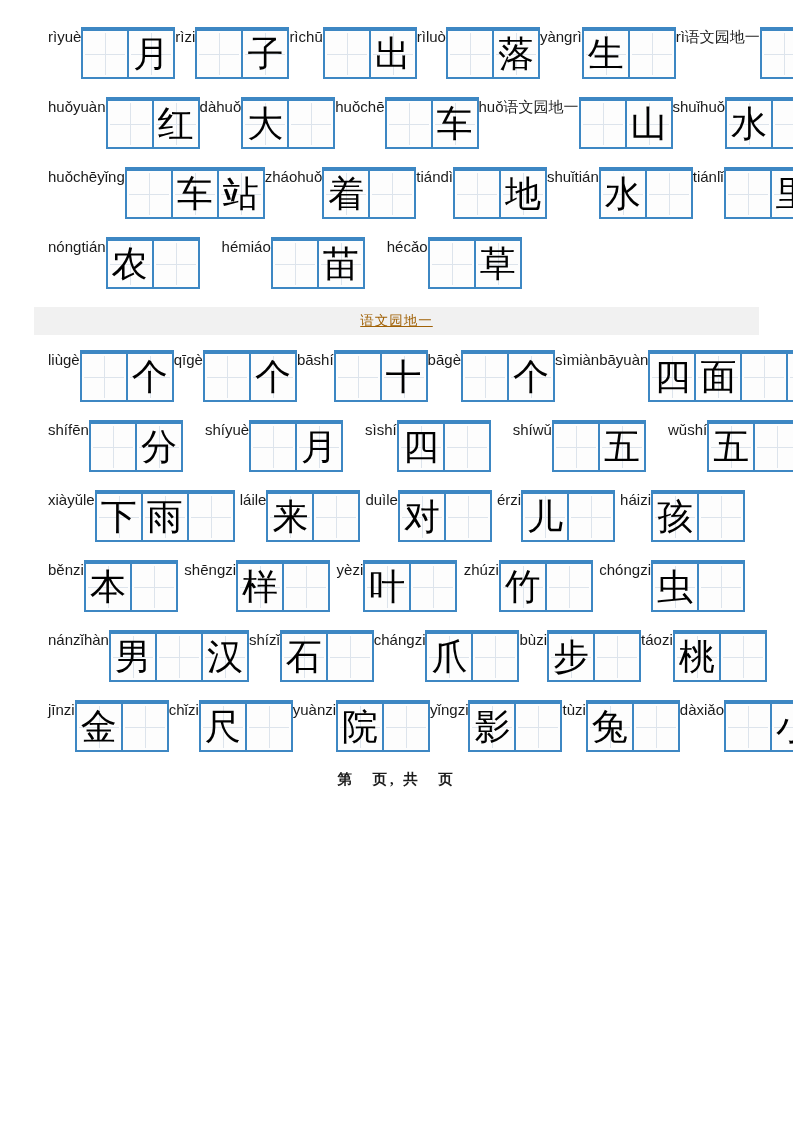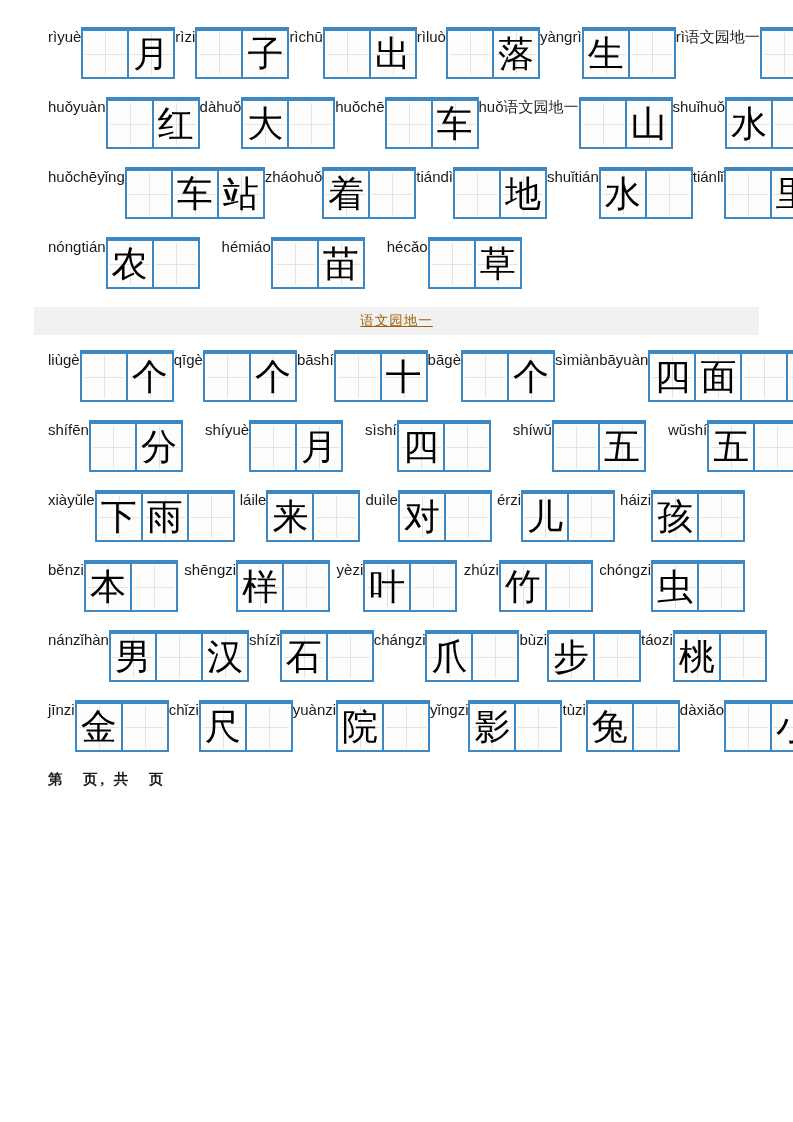--- a/index.html
+++ b/index.html
@@ -36,21 +36,21 @@
   }
   .section-header{
     background:var(--banner,#f1f1f1);
     margin:14px -14px 15px -14px;
     height:28px;line-height:28px;text-align:center;
     font-size:13.5px;letter-spacing:1px;color:#a16207;
     font-family:"Liberation Serif","DejaVu Serif",serif;
     text-decoration:underline;
   }
   .footer{
-    margin-top:5px;text-align:left;font-size:14.5px;letter-spacing:3px;
+    margin-top:5px;text-align:center;font-size:14.5px;letter-spacing:3px;
     color:#1c1c1c;font-family:"Liberation Serif","DejaVu Serif",serif;font-weight:bold;
   }
 </style>
 </head>
 <body>
 
 <div class="page">
   <div id="worksheet">
       <div class="word-row between">
         <div class="group-wrap">

